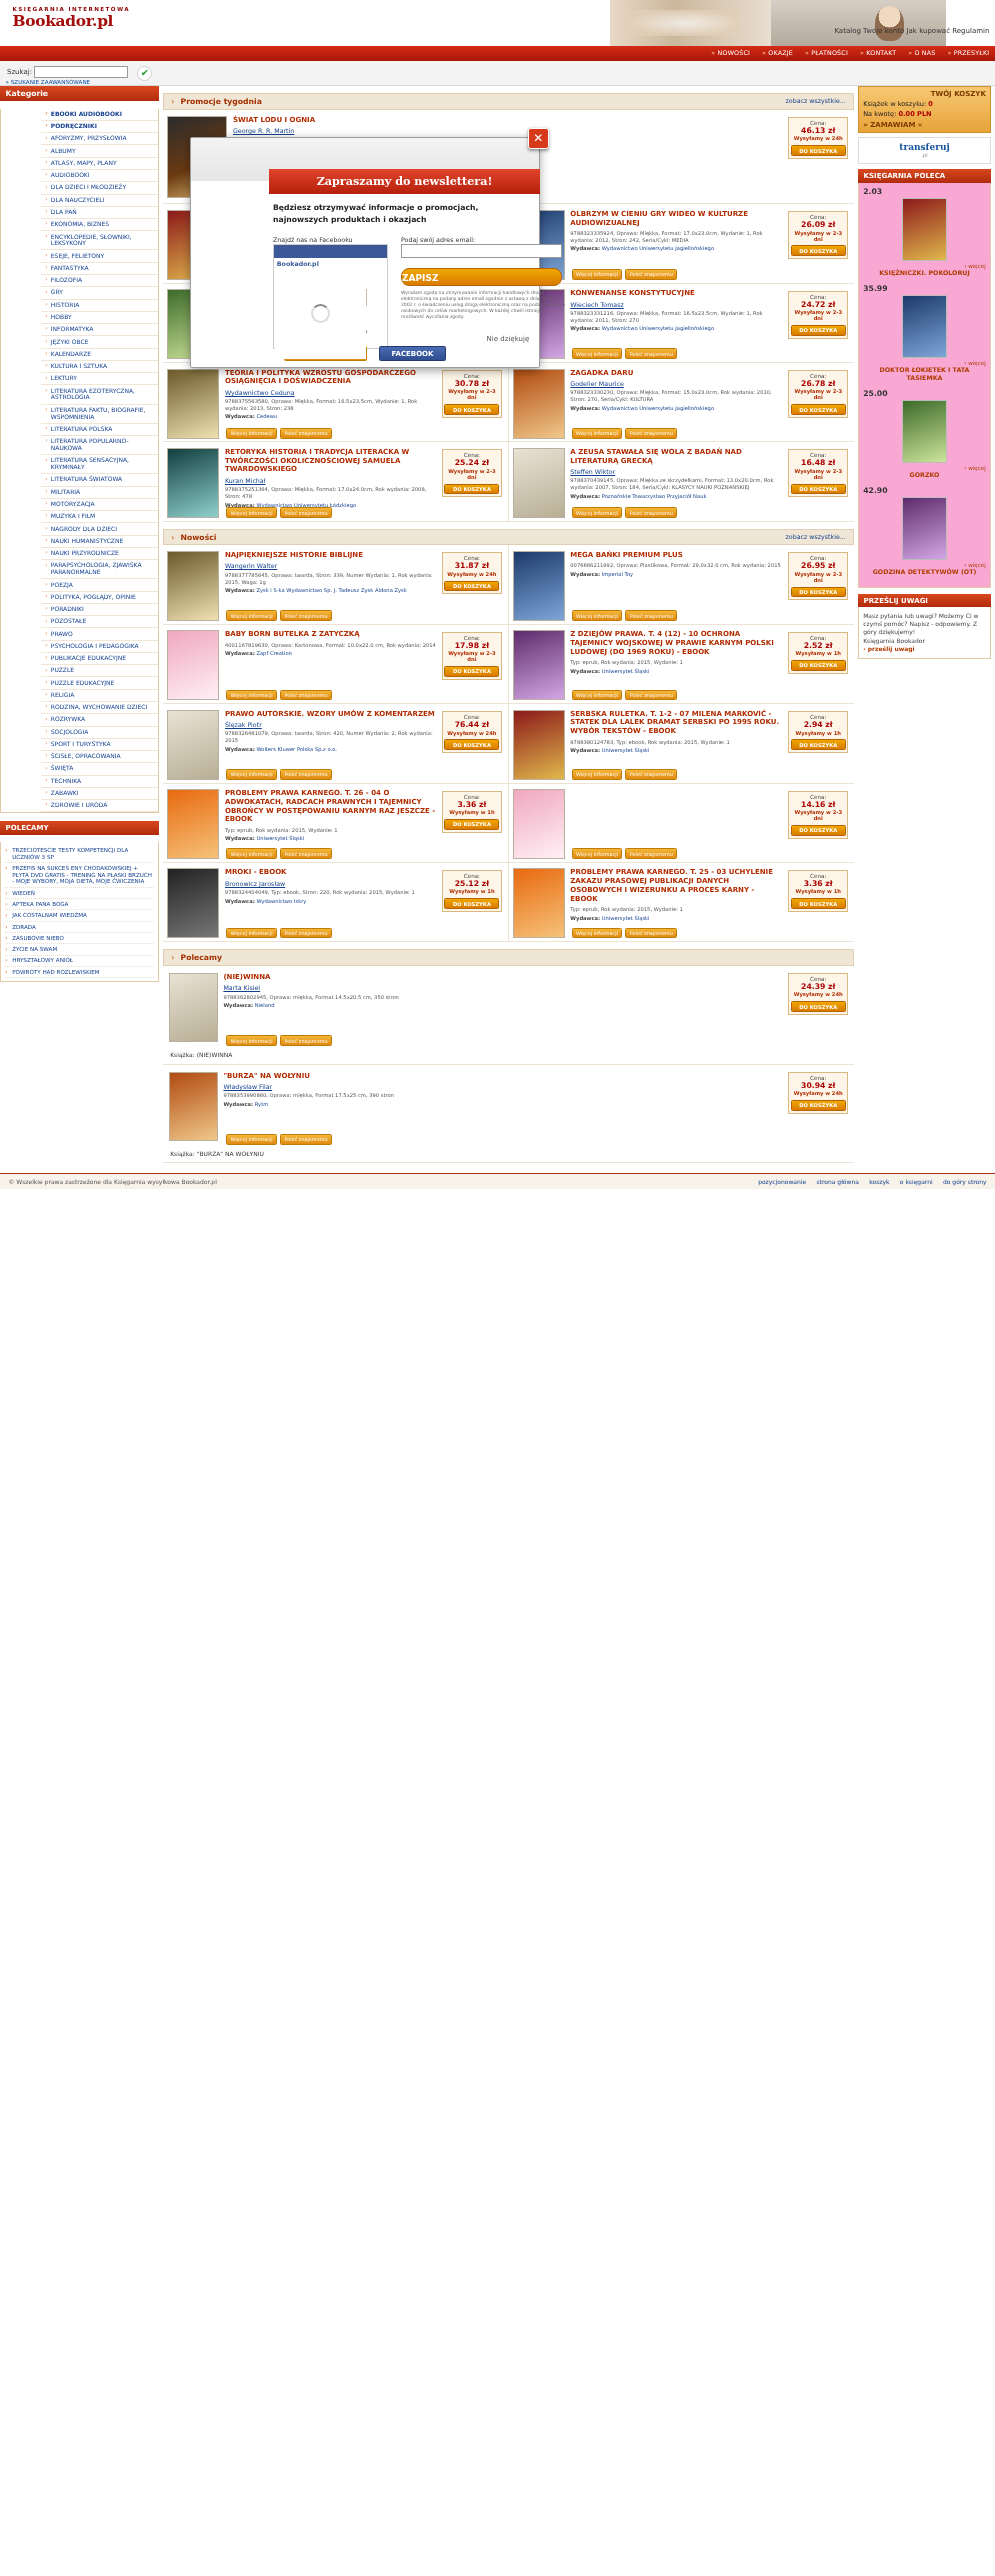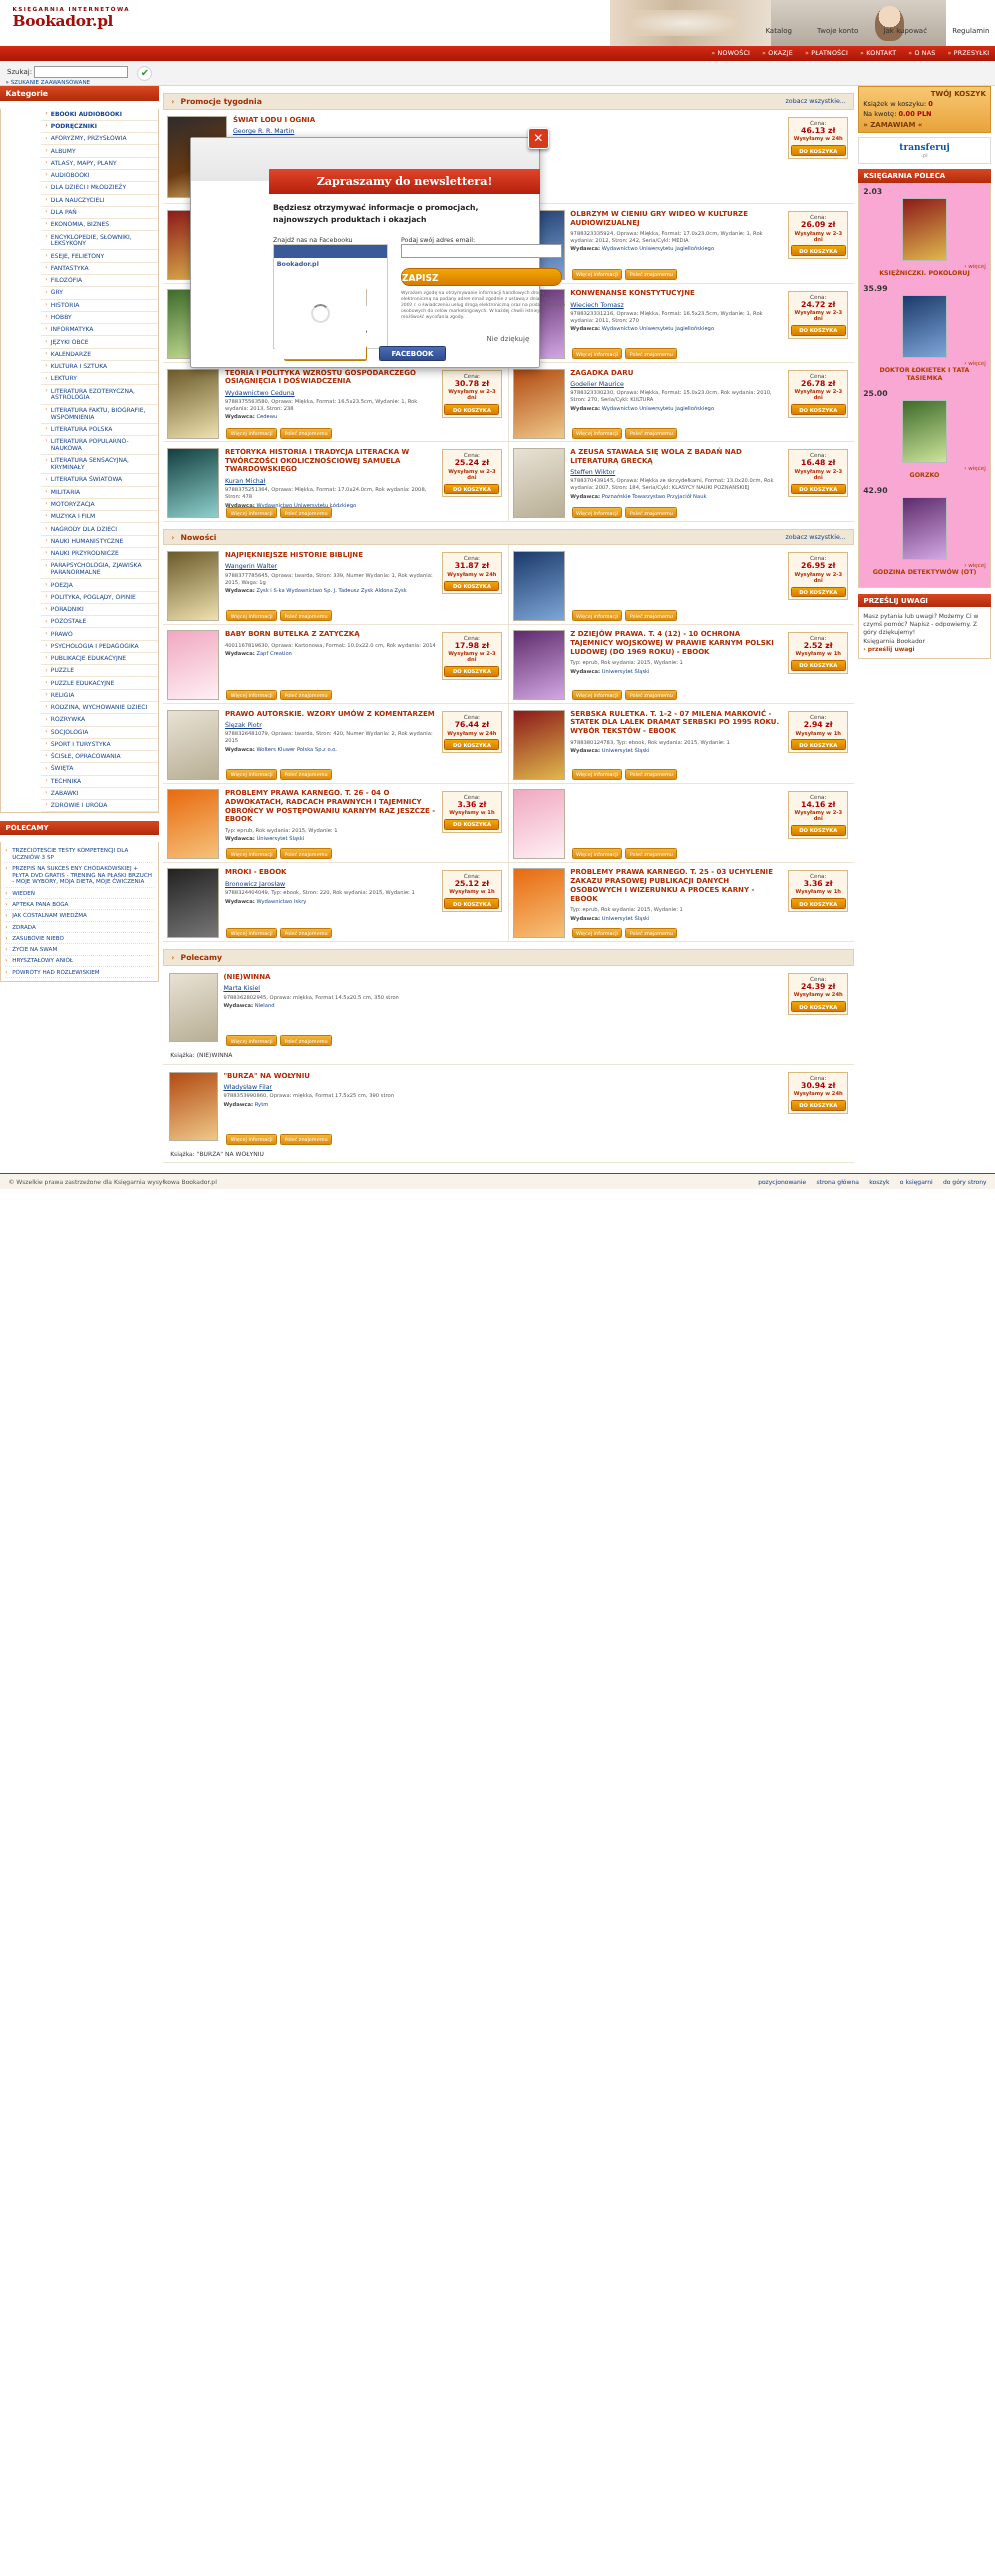--- a/index.html
+++ b/index.html
@@ -20,21 +20,21 @@
   .logo-main { font-size:15.4px; color:#a50c0c; font-weight:bold; font-family:"DejaVu Serif", serif; letter-spacing:-0.3px; }
   .hdr-banner { position:absolute; right:224px; top:0; width:161px; height:46px;
       background:linear-gradient(90deg,#e8d9c6,#cbb79c 40%,#e9ded0); }
   .hdr-banner:after { content:""; position:absolute; left:17.5px; top:9.8px; width:112px; height:26.6px;
       background:radial-gradient(ellipse at center,#fff 0%,#e2d0b8 70%); border-radius:2.8px; opacity:.7; }
   .hdr-person { position:absolute; right:49px; top:0; width:175px; height:46px;
       background:linear-gradient(180deg,#d7cfc5,#b3a99d); }
   .hdr-person:after { content:""; position:absolute; right:42px; top:5.6px; width:29px; height:35px;
       background:radial-gradient(circle at 50% 30%,#f0d9c0 0 38%,#8e6b4e 39% 100%); border-radius:50% 50% 40% 40%; }
   .hdr-links { position:absolute; right:5.6px; top:26.6px; font-size:7px; color:#333; }
-  .hdr-links a { color:#333; text-decoration:none; margin-left:23px; }
+  .hdr-links a { color:#333; text-decoration:none; margin-left:0; }
 
   
   .redbar { height:15.4px; background:linear-gradient(180deg,#d42b16,#a81608); position:relative; }
   .redbar .menu { position:absolute; right:5.6px; top:2.8px; font-size:6.3px; color:#fff; letter-spacing:0.2px; }
   .redbar .menu span { margin-left:9.8px; }
   .redbar .menu span:before { content:"» "; color:#ffd9a0; }
 
   
   .searchstrip { height:25px; background:#f3f3f3; border-bottom:0.7px solid #d8d8d8; position:relative; }
   .searchstrip .lbl { position:absolute; left:7px; top:7px; font-size:7px; color:#333; }
@@ -499,20 +499,26 @@
                 <div class="w">Wysyłamy w 24h</div>
                 <div class="btn-cart">DO KOSZYKA</div>
               </div>
               <div class="pactions">
                 <span class="abtn">Więcej informacji</span>
                 <span class="abtn">Poleć znajomemu</span>
               </div>
             </div>
             <div class="pcell">
               <div class="cover cov-g3"></div>
+              <div class="pinfo">
+                <div class="ptitle">MEGA BAŃKI PREMIUM PLUS</div>
+                <div class="pauthor"></div>
+                <div class="pmeta">0076666211692, Oprawa: Plastikowa, Format: 29.0x32.0 cm, Rok wydania: 2015</div>
+                <div class="pwyd"><b>Wydawca:</b> <span>Imperial Toy</span></div>
+              </div>
               <div class="pricebox">
                 <div class="c">Cena:</div>
                 <div class="v">26.95 zł</div>
                 <div class="w">Wysyłamy w 2-3 dni</div>
                 <div class="btn-cart">DO KOSZYKA</div>
               </div>
               <div class="pactions">
                 <span class="abtn">Więcej informacji</span>
                 <span class="abtn">Poleć znajomemu</span>
               </div>

